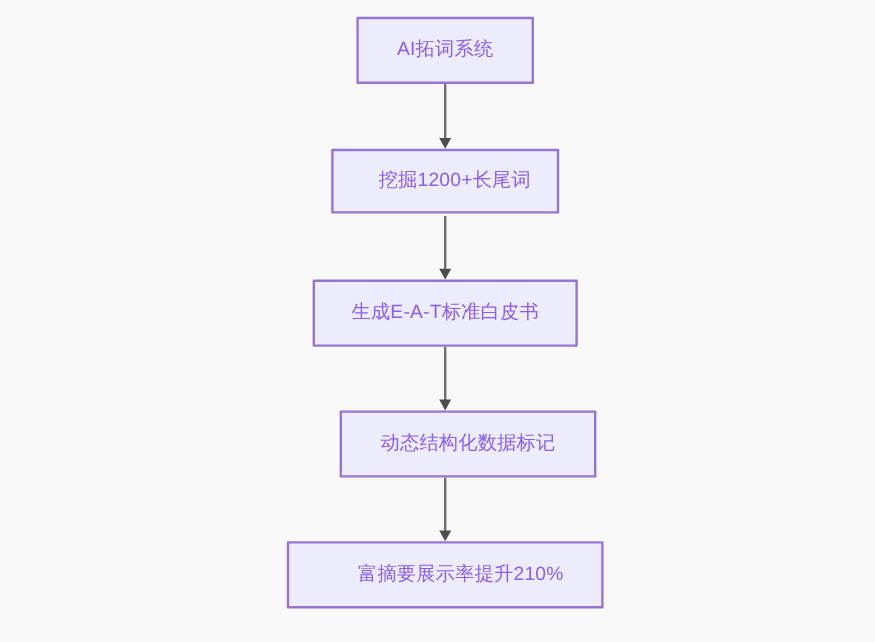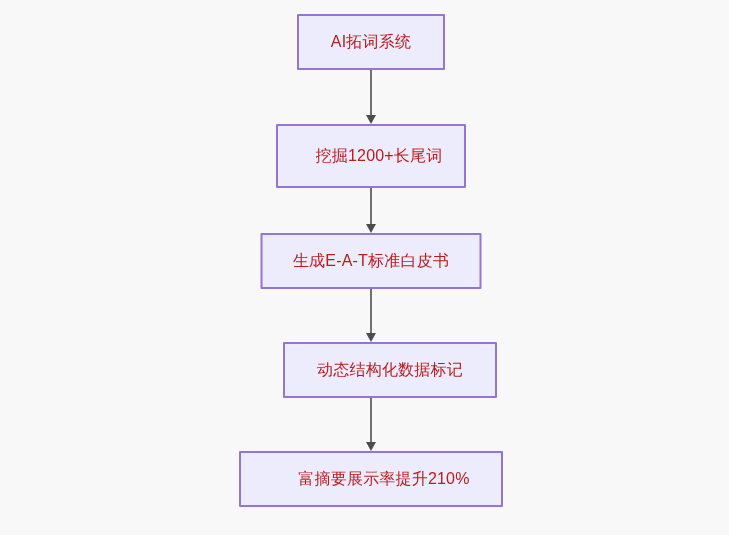--- a/index.html
+++ b/index.html
@@ -27,21 +27,21 @@
     display: flex;
     align-items: center;
     justify-content: center;
     height: 56px;
     transform: translateX(-50%);
     left: 371px;
   }
   .node-label {
     font-size: 16px;
     line-height: 1.2;
-    color: #b91c1c;
+    color: #8b5cf6;
     white-space: nowrap;
     letter-spacing: 0.2px;
   }
   .edge {
     position: absolute;
     left: 371px;
     transform: translateX(-50%);
     width: 12px;
   }
   .edge-line {
@@ -82,21 +82,21 @@
     <div class="edge-head"></div>
   </div>
   <div class="edge" id="edge-3" style="top: 398px; height: 53px;">
     <div class="edge-line" style="height: 45px;"></div>
     <div class="edge-head"></div>
   </div>
 
   <div class="node" id="node-0" style="left: 371px; top: 14px; width: 148px; height: 56px;">
     <span class="node-label">AI拓词系统</span>
   </div>
-  <div class="node" id="node-1" style="left: 371px; top: 124px; width: 190px; height: 64px; padding-left: 16px;">
+  <div class="node" id="node-1" style="left: 371px; top: 124px; width: 190px; height: 54px; padding-left: 16px;">
     <span class="node-label">挖掘1200+长尾词</span>
   </div>
   <div class="node" id="node-2" style="left: 371px; top: 233px; width: 221px; height: 56px; text-align: right;">
     <span class="node-label">生成E-A-T标准白皮书</span>
   </div>
   <div class="node" id="node-3" style="left: 371px; top: 342px; width: 214px; height: 56px; margin-left: 19px;">
     <span class="node-label">动态结构化数据标记</span>
   </div>
   <div class="node" id="node-4" style="left: 371px; top: 451px; width: 264px; height: 56px; padding-left: 26px;">
     <span class="node-label">富摘要展示率提升210%</span>

